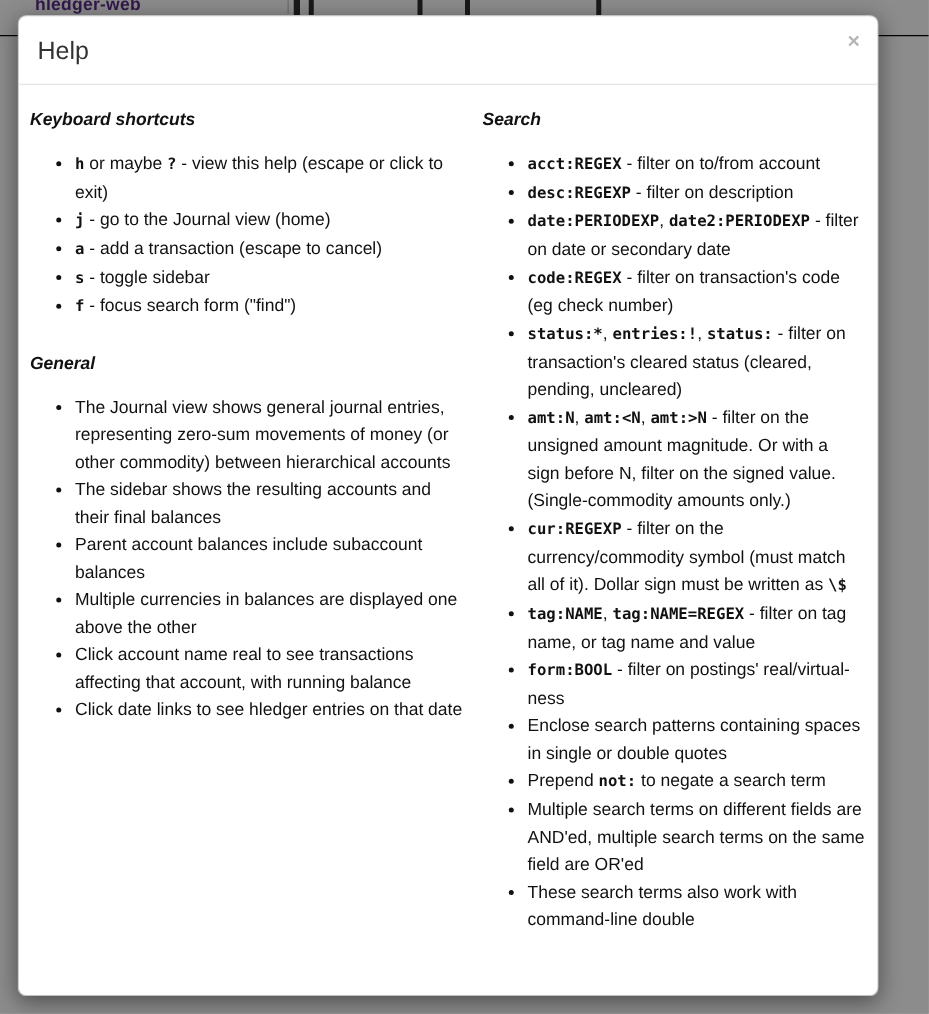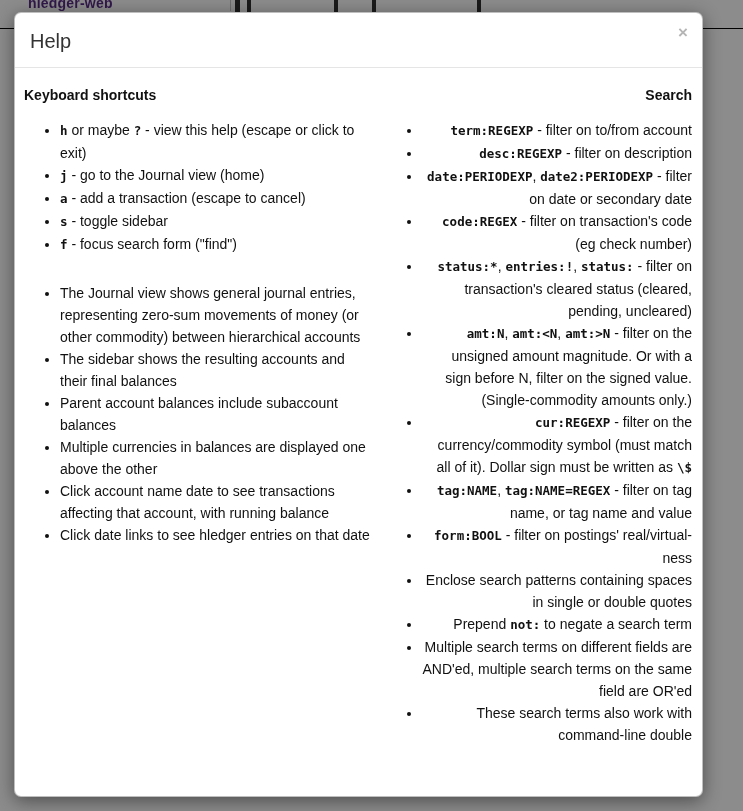--- a/index.html
+++ b/index.html
@@ -97,28 +97,28 @@
     padding: 19px 8px 30px 9px;
   }
   .col-left {
     flex: 0 0 362px;
     width: 362px;
     padding-right: 12px;
   }
   .col-right {
     flex: 1;
     padding-right: 2px;
-    text-align: right;
   }
   .help-section + .help-section { margin-top: 26px; }
   .help-heading {
     margin: 0 0 16px;
     font-size: 14px;
     font-weight: bold;
     color: #111111;
+    font-style: italic;
   }
   .help-list {
     margin: 0;
     padding: 0 0 0 36px;
     list-style: disc;
   }
   .help-list li {
     font-size: 14px;
     line-height: 22px;
     color: #111111;
@@ -157,35 +157,36 @@
             <div class="help-heading">Keyboard shortcuts</div>
             <ul class="help-list">
               <li><code>h</code> or maybe <code>?</code> - view this help (escape or click to exit)</li>
               <li><code>j</code> - go to the Journal view (home)</li>
               <li><code>a</code> - add a transaction (escape to cancel)</li>
               <li><code>s</code> - toggle sidebar</li>
               <li><code>f</code> - focus search form ("find")</li>
             </ul>
           </div>
           <div class="help-section">
+            <div class="help-heading">General</div>
             <ul class="help-list">
               <li>The Journal view shows general journal entries, representing zero-sum movements of money (or other commodity) between hierarchical accounts</li>
               <li>The sidebar shows the resulting accounts and their final balances</li>
               <li>Parent account balances include subaccount balances</li>
               <li>Multiple currencies in balances are displayed one above the other</li>
-              <li>Click account name date to see transactions affecting that account, with running balance</li>
+              <li>Click account name real to see transactions affecting that account, with running balance</li>
               <li>Click date links to see hledger entries on that date</li>
             </ul>
           </div>
         </div>
       <div class="col-right" id="help-column-right">
           <div class="help-section">
             <div class="help-heading">Search</div>
             <ul class="help-list">
-              <li><code>term:REGEXP</code> - filter on to/from account</li>
+              <li><code>acct:REGEX</code> - filter on to/from account</li>
               <li><code>desc:REGEXP</code> - filter on description</li>
               <li><code>date:PERIODEXP</code>, <code>date2:PERIODEXP</code> - filter on date or secondary date</li>
               <li><code>code:REGEX</code> - filter on transaction's code (eg check number)</li>
               <li><code>status:*</code>, <code>entries:!</code>, <code>status:</code> - filter on transaction's cleared status (cleared, pending, uncleared)</li>
               <li><code>amt:N</code>, <code>amt:&lt;N</code>, <code>amt:&gt;N</code> - filter on the unsigned amount magnitude. Or with a sign before N, filter on the signed value. (Single-commodity amounts only.)</li>
               <li><code>cur:REGEXP</code> - filter on the currency/commodity symbol (must match all of it). Dollar sign must be written as <code>\$</code></li>
               <li><code>tag:NAME</code>, <code>tag:NAME=REGEX</code> - filter on tag name, or tag name and value</li>
               <li><code>form:BOOL</code> - filter on postings' real/virtual-ness</li>
               <li>Enclose search patterns containing spaces in single or double quotes</li>
               <li>Prepend <code>not:</code> to negate a search term</li>

